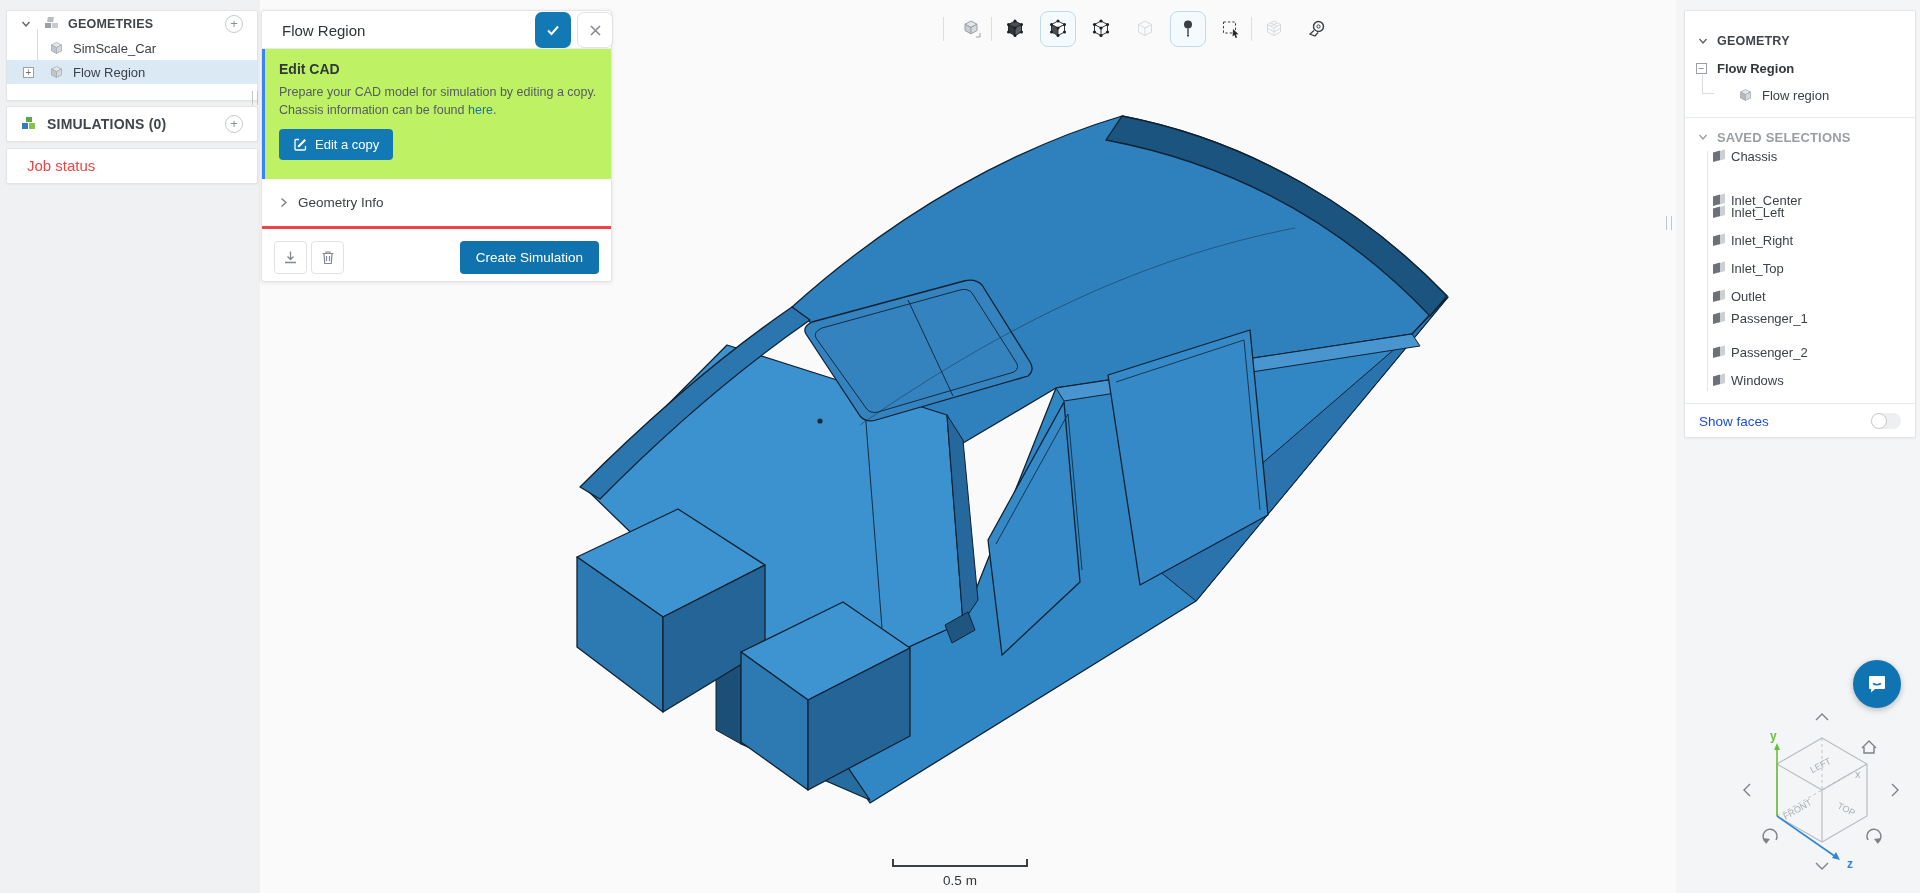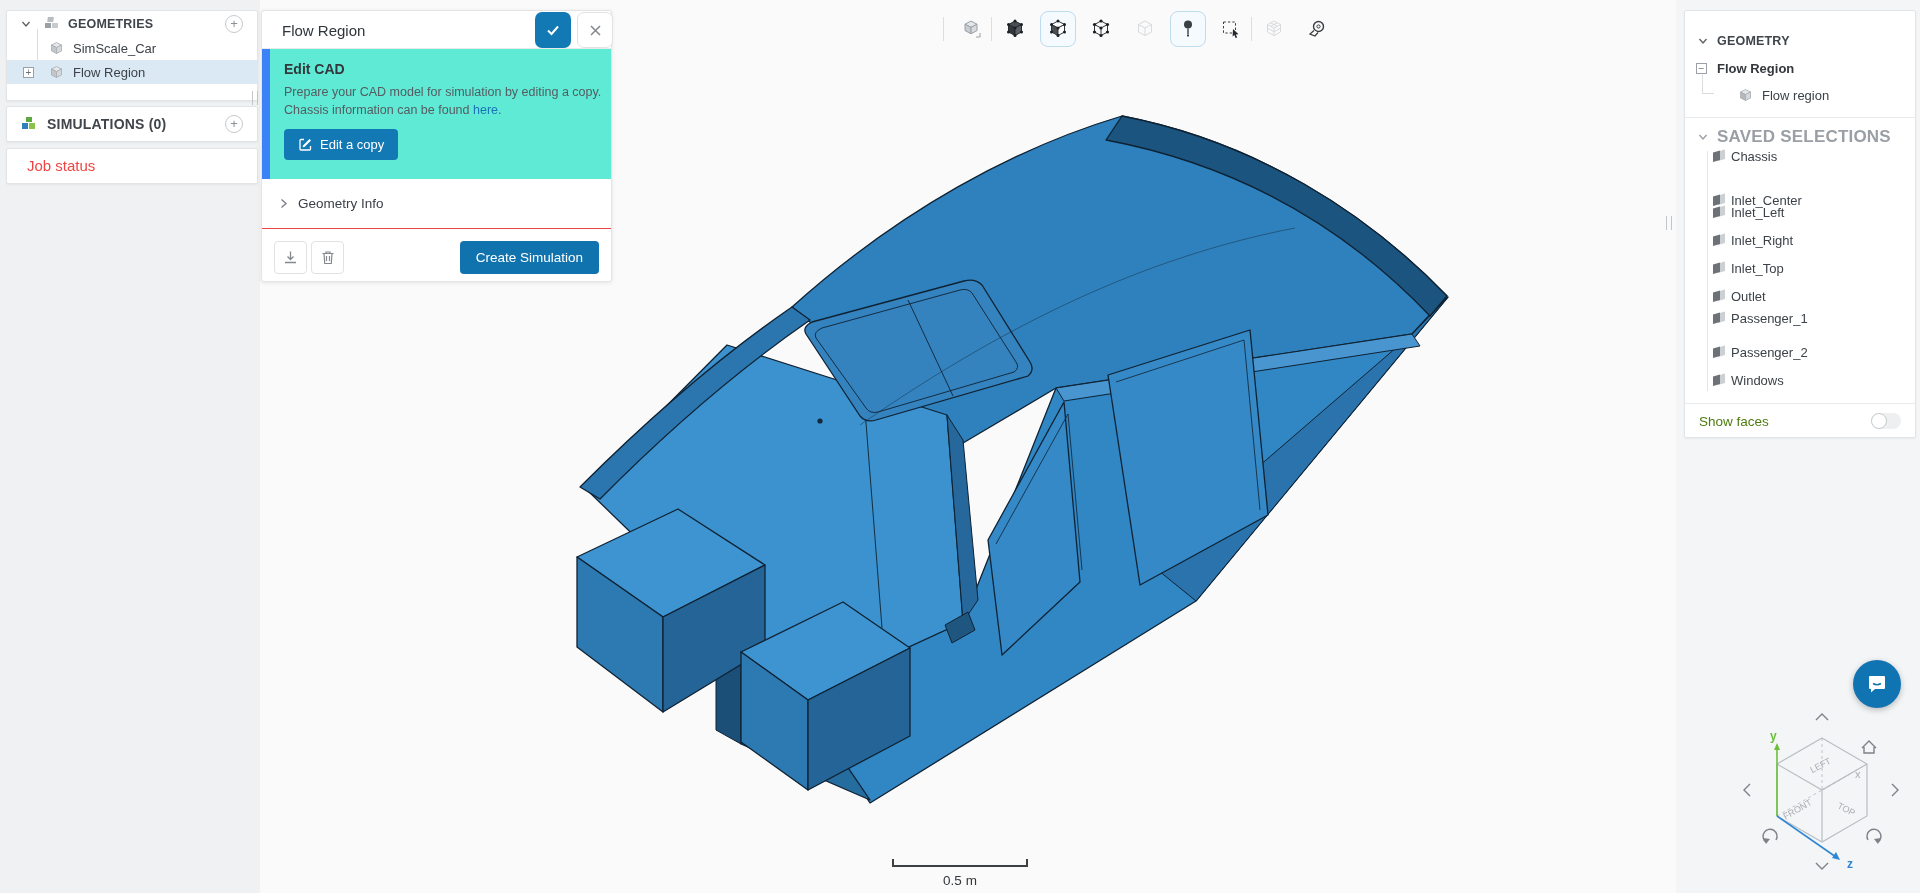--- a/index.html
+++ b/index.html
@@ -26,52 +26,52 @@
 
   
   #flow-panel { left:261px; top:10px; width:351px; height:272px; background:#fff;
      border:1px solid #e2e4e6; border-radius:3px; box-shadow:0 1px 4px rgba(0,0,0,.09); position:absolute; }
   #fp-header { position:absolute; left:0; top:0; right:0; height:38px; border-bottom:1px solid #e8eaec; }
   #fp-title { position:absolute; left:20px; top:11px; font-size:15px; color:#2f3439; font-weight:400; }
   .sq-btn { position:absolute; width:36px; height:36px; border-radius:7px; display:flex;
      align-items:center; justify-content:center; cursor:pointer; }
   #fp-confirm { left:273px; top:1px; background:#1279b5; }
   #fp-cancel  { left:315px; top:1px; background:#fff; border:1px solid #e0e2e4; }
-  #edit-cad { position:absolute; left:0; top:38px; width:100%; height:130px; background:#5eead4;
-     border-left:8px solid #3b82f6; padding:12px 16px 0 14px; }
+  #edit-cad { position:absolute; left:0; top:38px; width:100%; height:130px; background:#bef264;
+     border-left:3px solid #3b82f6; padding:12px 16px 0 14px; }
   #edit-cad h3 { font-size:14px; color:#33383d; font-weight:bold; margin-bottom:7px; }
   #edit-cad p { font-size:12.5px; color:#565c62; line-height:1.4; width:322px; }
   #edit-cad a { color:#1a73b5; text-decoration:none; cursor:pointer; }
   #edit-copy-btn { margin-top:10px; display:inline-flex; align-items:center; gap:7px;
      background:#1279b5; color:#fff; font-size:13px; border:none; border-radius:4px;
      padding:8px 14px; cursor:pointer; font-family:inherit; }
   #geom-info-row { position:absolute; left:0; top:168px; right:0; height:50px;
-     border-bottom:1px solid #ef4444; display:flex; align-items:center; padding-left:18px;
+     border-bottom:3px solid #ef4444; display:flex; align-items:center; padding-left:18px;
      gap:10px; font-size:13.5px; color:#3a3f45; cursor:pointer; }
   .ghost-btn { position:absolute; width:33px; height:33px; border:1px solid #e0e2e4; border-radius:4px;
      background:#fff; display:flex; align-items:center; justify-content:center; cursor:pointer; }
   #create-sim-btn { position:absolute; right:12px; top:230px; height:33px; padding:0 16px;
      background:#1173ae; color:#fff; font-size:13.5px; border:none; border-radius:4px;
      cursor:pointer; font-family:inherit; }
 
   
   .tb-btn { position:absolute; top:11px; width:36px; height:36px; border-radius:8px;
      display:flex; align-items:center; justify-content:center; cursor:pointer; }
   .tb-btn.active { border:1px solid #bedcee; background:#f4fafd; }
   .tb-sep { position:absolute; top:17px; width:1px; height:24px; background:#dcdfe1; }
 
   
   #right-card { left:1684px; top:10px; width:232px; height:428px; }
   .rs-row { display:flex; align-items:center; font-size:13px; color:#3c4248; cursor:pointer; position:relative; }
-  .rs-hdr-gray { color:#999fa5; font-weight:bold; font-size:17px; letter-spacing:.2px; }
+  .rs-hdr-gray { color:#999fa5; font-weight:bold; font-size:13px; letter-spacing:.2px; }
   .ss-row { position:absolute; left:0; width:100%; height:28px; display:flex; align-items:center;
      padding-left:46px; gap:9px; font-size:13px; color:#3c4248; cursor:pointer; }
   #show-faces-row { position:absolute; left:0; top:392px; width:100%; height:35px;
      border-top:1px solid #e8eaec; display:flex; align-items:center; padding:0 14px;
-     font-size:13.5px; color:#4d7c0f; }
+     font-size:13.5px; color:#1d4ed8; }
   #toggle { margin-left:auto; width:30px; height:16px; border-radius:9px; background:#edeff1;
      position:relative; cursor:pointer; }
   #toggle .knob { position:absolute; left:0px; top:0px; width:16px; height:16px; border-radius:50%;
      background:#fff; border:1.5px solid #c7cbce; }
 
   
   #chat-btn { left:1853px; top:660px; width:48px; height:48px; border-radius:50%;
      background:#1074b2; box-shadow:0 2px 6px rgba(0,0,0,.25); display:flex;
      align-items:center; justify-content:center; cursor:pointer; }
   svg text { font-family:"Liberation Sans", sans-serif; }

